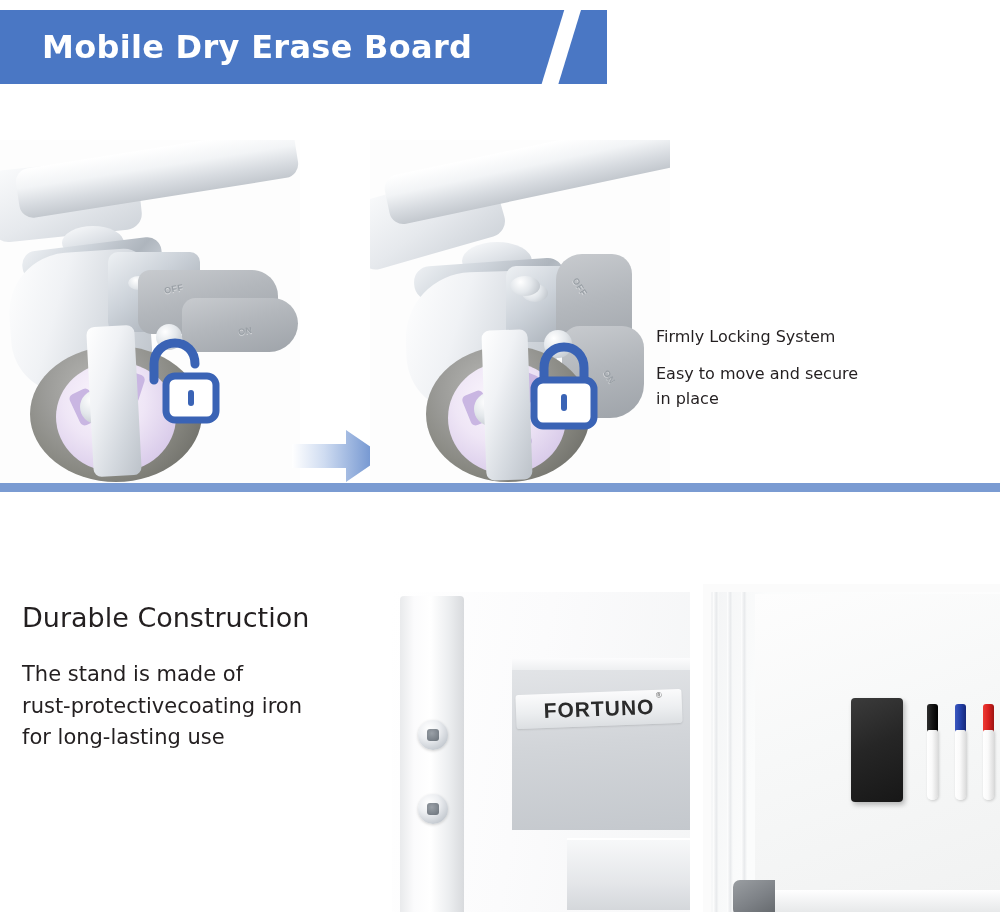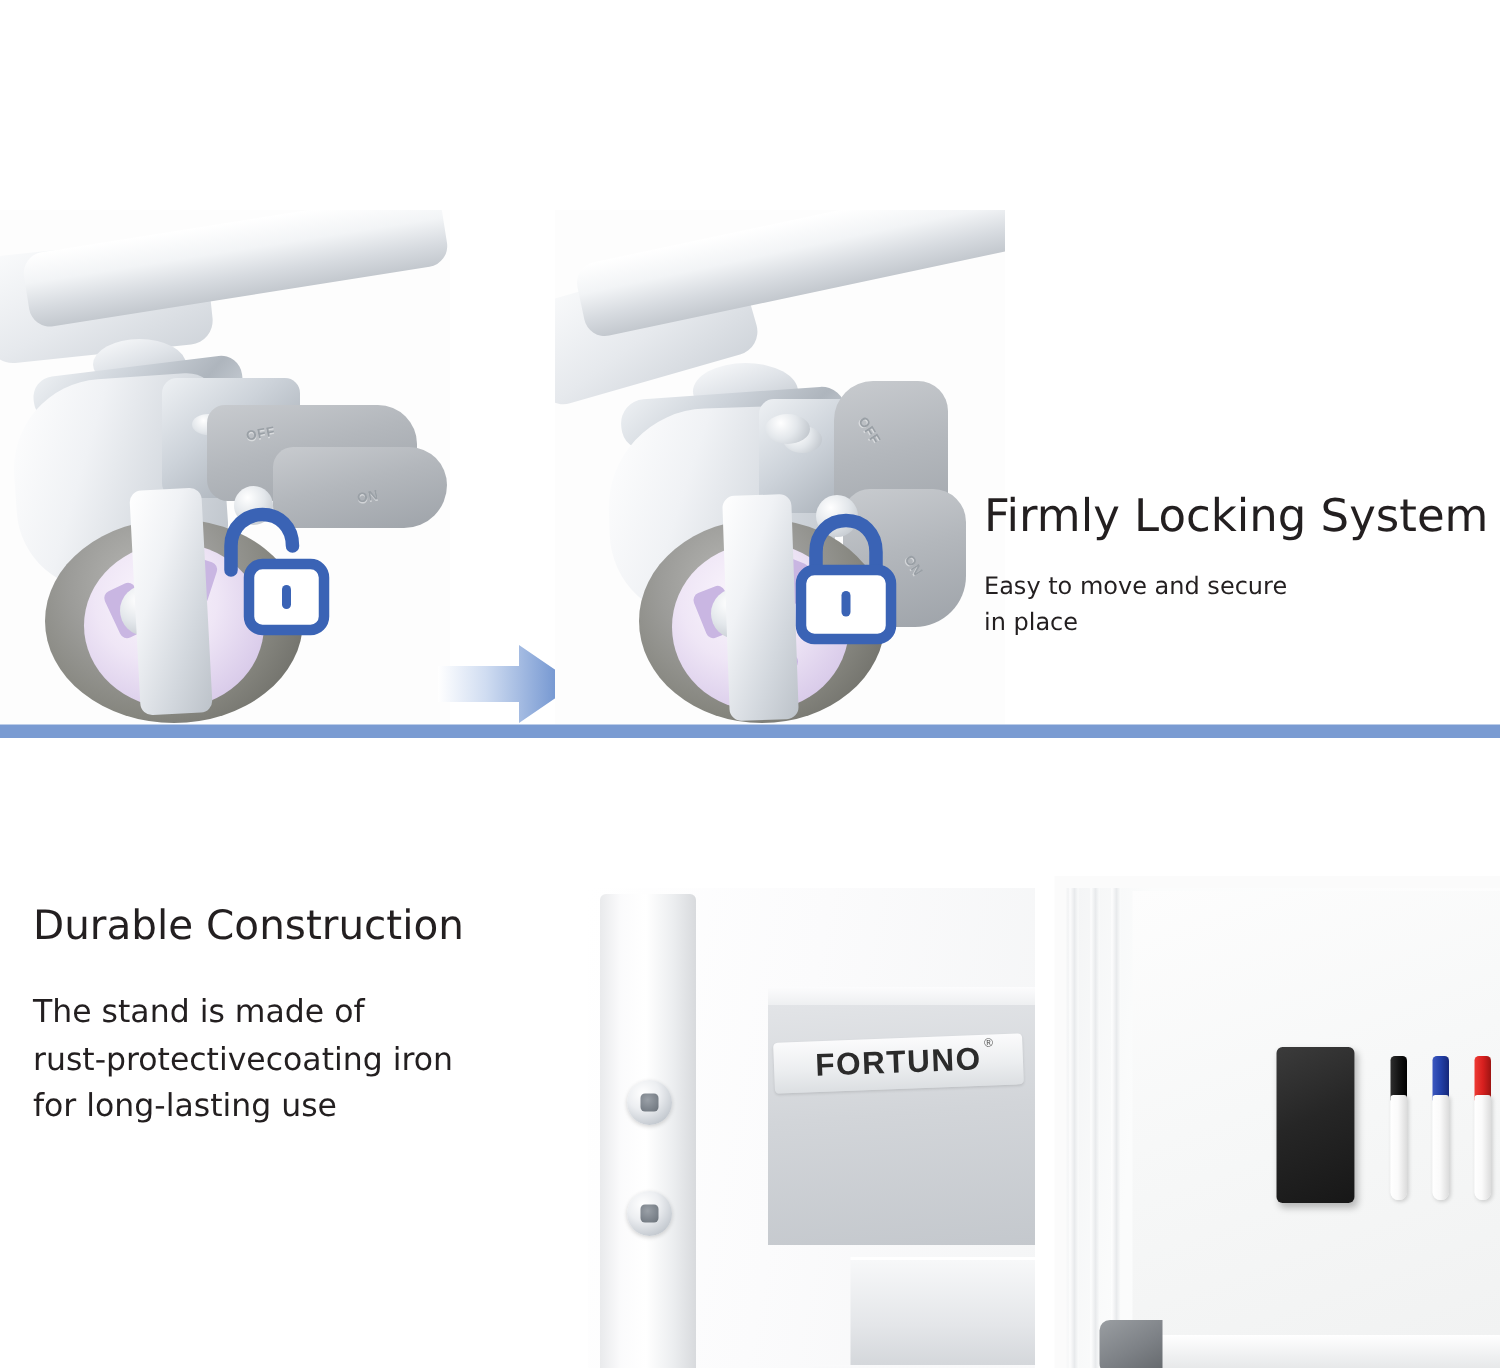--- a/index.html
+++ b/index.html
@@ -80,21 +80,21 @@
 
   
   .lock-icon{position:absolute;}
 
   
   .arrow-wrap{position:absolute;}
 
   
   .copy-right{position:absolute;left:656px;top:228px;width:340px;}
   .headline{
-    font-size:30px;color:#231f20;font-weight:400;line-height:1.15;
+    font-size:16px;color:#231f20;font-weight:400;line-height:1.15;
     font-family:"DejaVu Sans", sans-serif;white-space:nowrap;
   }
   .subline{
     font-size:16px;color:#231f20;line-height:1.55;margin-top:16px;
     font-family:"DejaVu Sans", sans-serif;
   }
 
   
   .divider{position:absolute;left:0;top:483px;width:1000px;height:9px;background:#7a9bd2;}
 
@@ -195,20 +195,24 @@
   }
   .marker-cap{
     position:absolute;left:0;top:0;width:11px;height:30px;border-radius:3px 3px 1px 1px;
   }
 </style>
 </head>
 <body>
 
 <div class="page">
 
+  <div class="header-banner">
+    <div class="header-title">Mobile Dry Erase Board</div>
+    <div class="header-slash"></div>
+  </div>
 
   <div class="top-section">
 
     <div class="photo" style="left:0px;top:40px;width:300px;height:343px;">
 
       <div class="tube-cap" style="left:-10px;top:24px;width:150px;height:72px;transform:rotate(-6deg);"></div>
       <div class="tube" style="left:16px;top:8px;width:282px;height:50px;transform:rotate(-9deg);"></div>
 
       <div class="swivel" style="left:62px;top:86px;width:62px;height:34px;"></div>
       <div class="plate" style="left:22px;top:104px;width:140px;height:30px;border-radius:14px;transform:rotate(-7deg);"></div>

